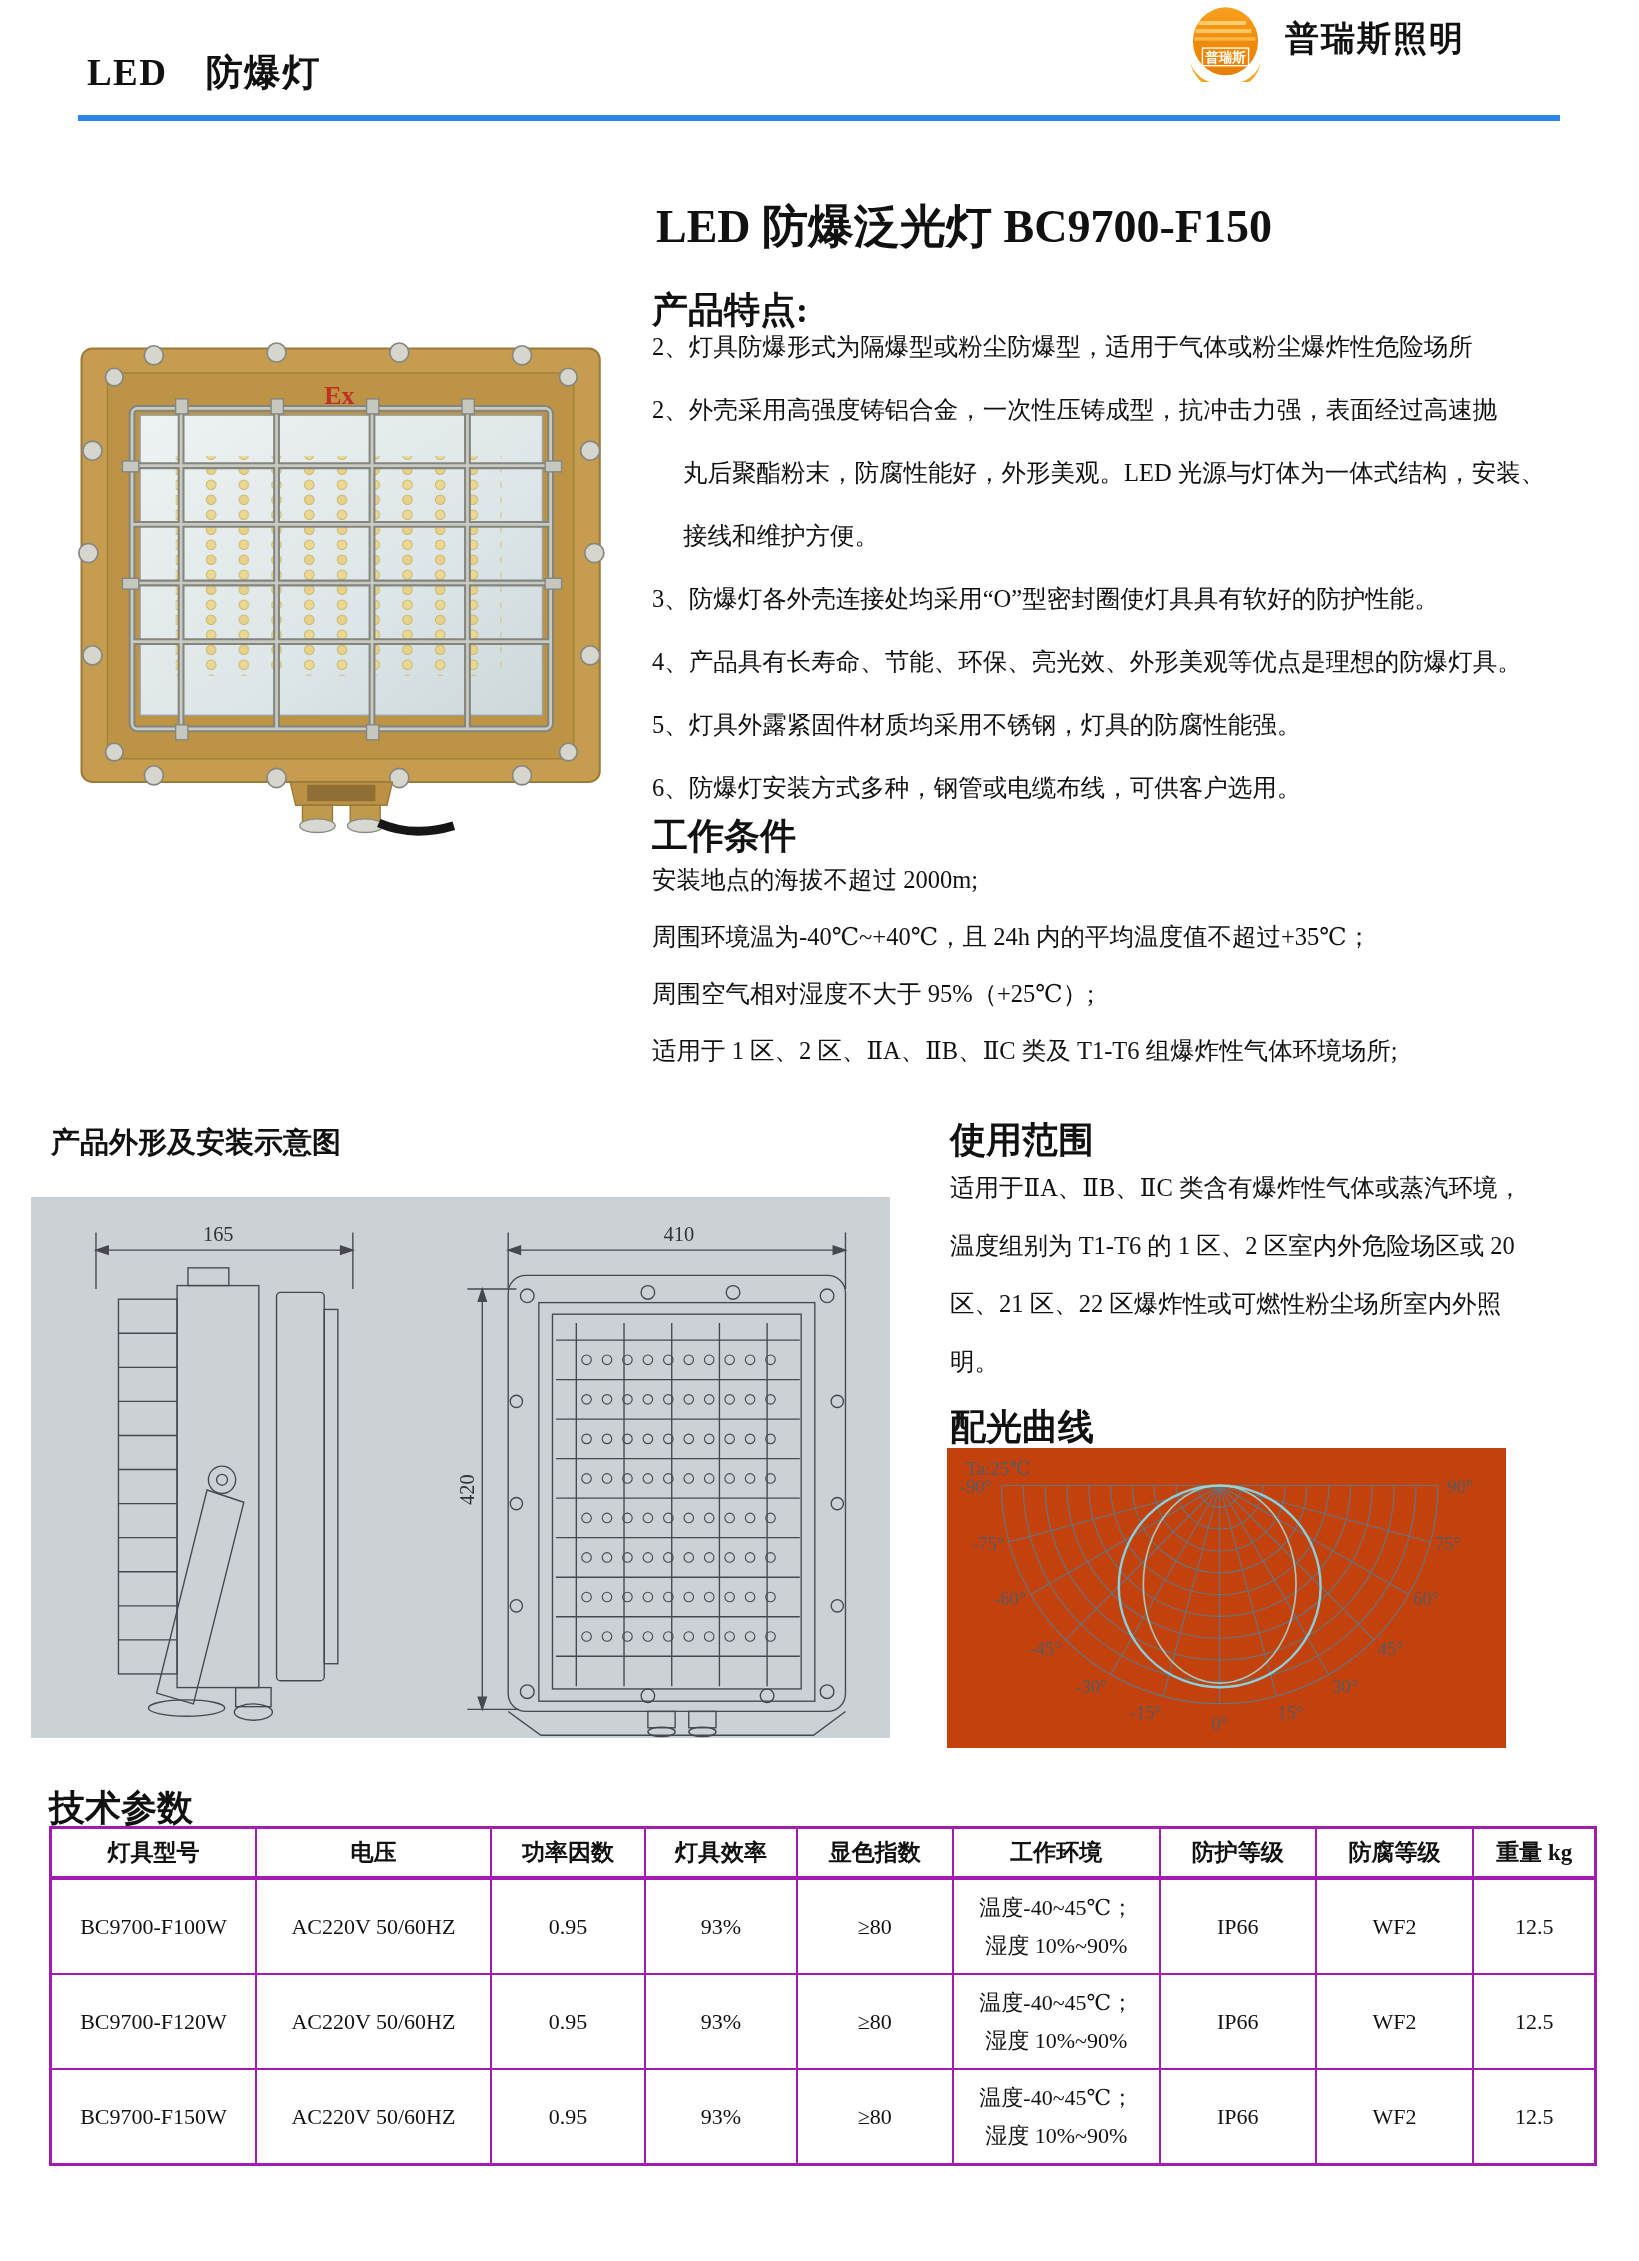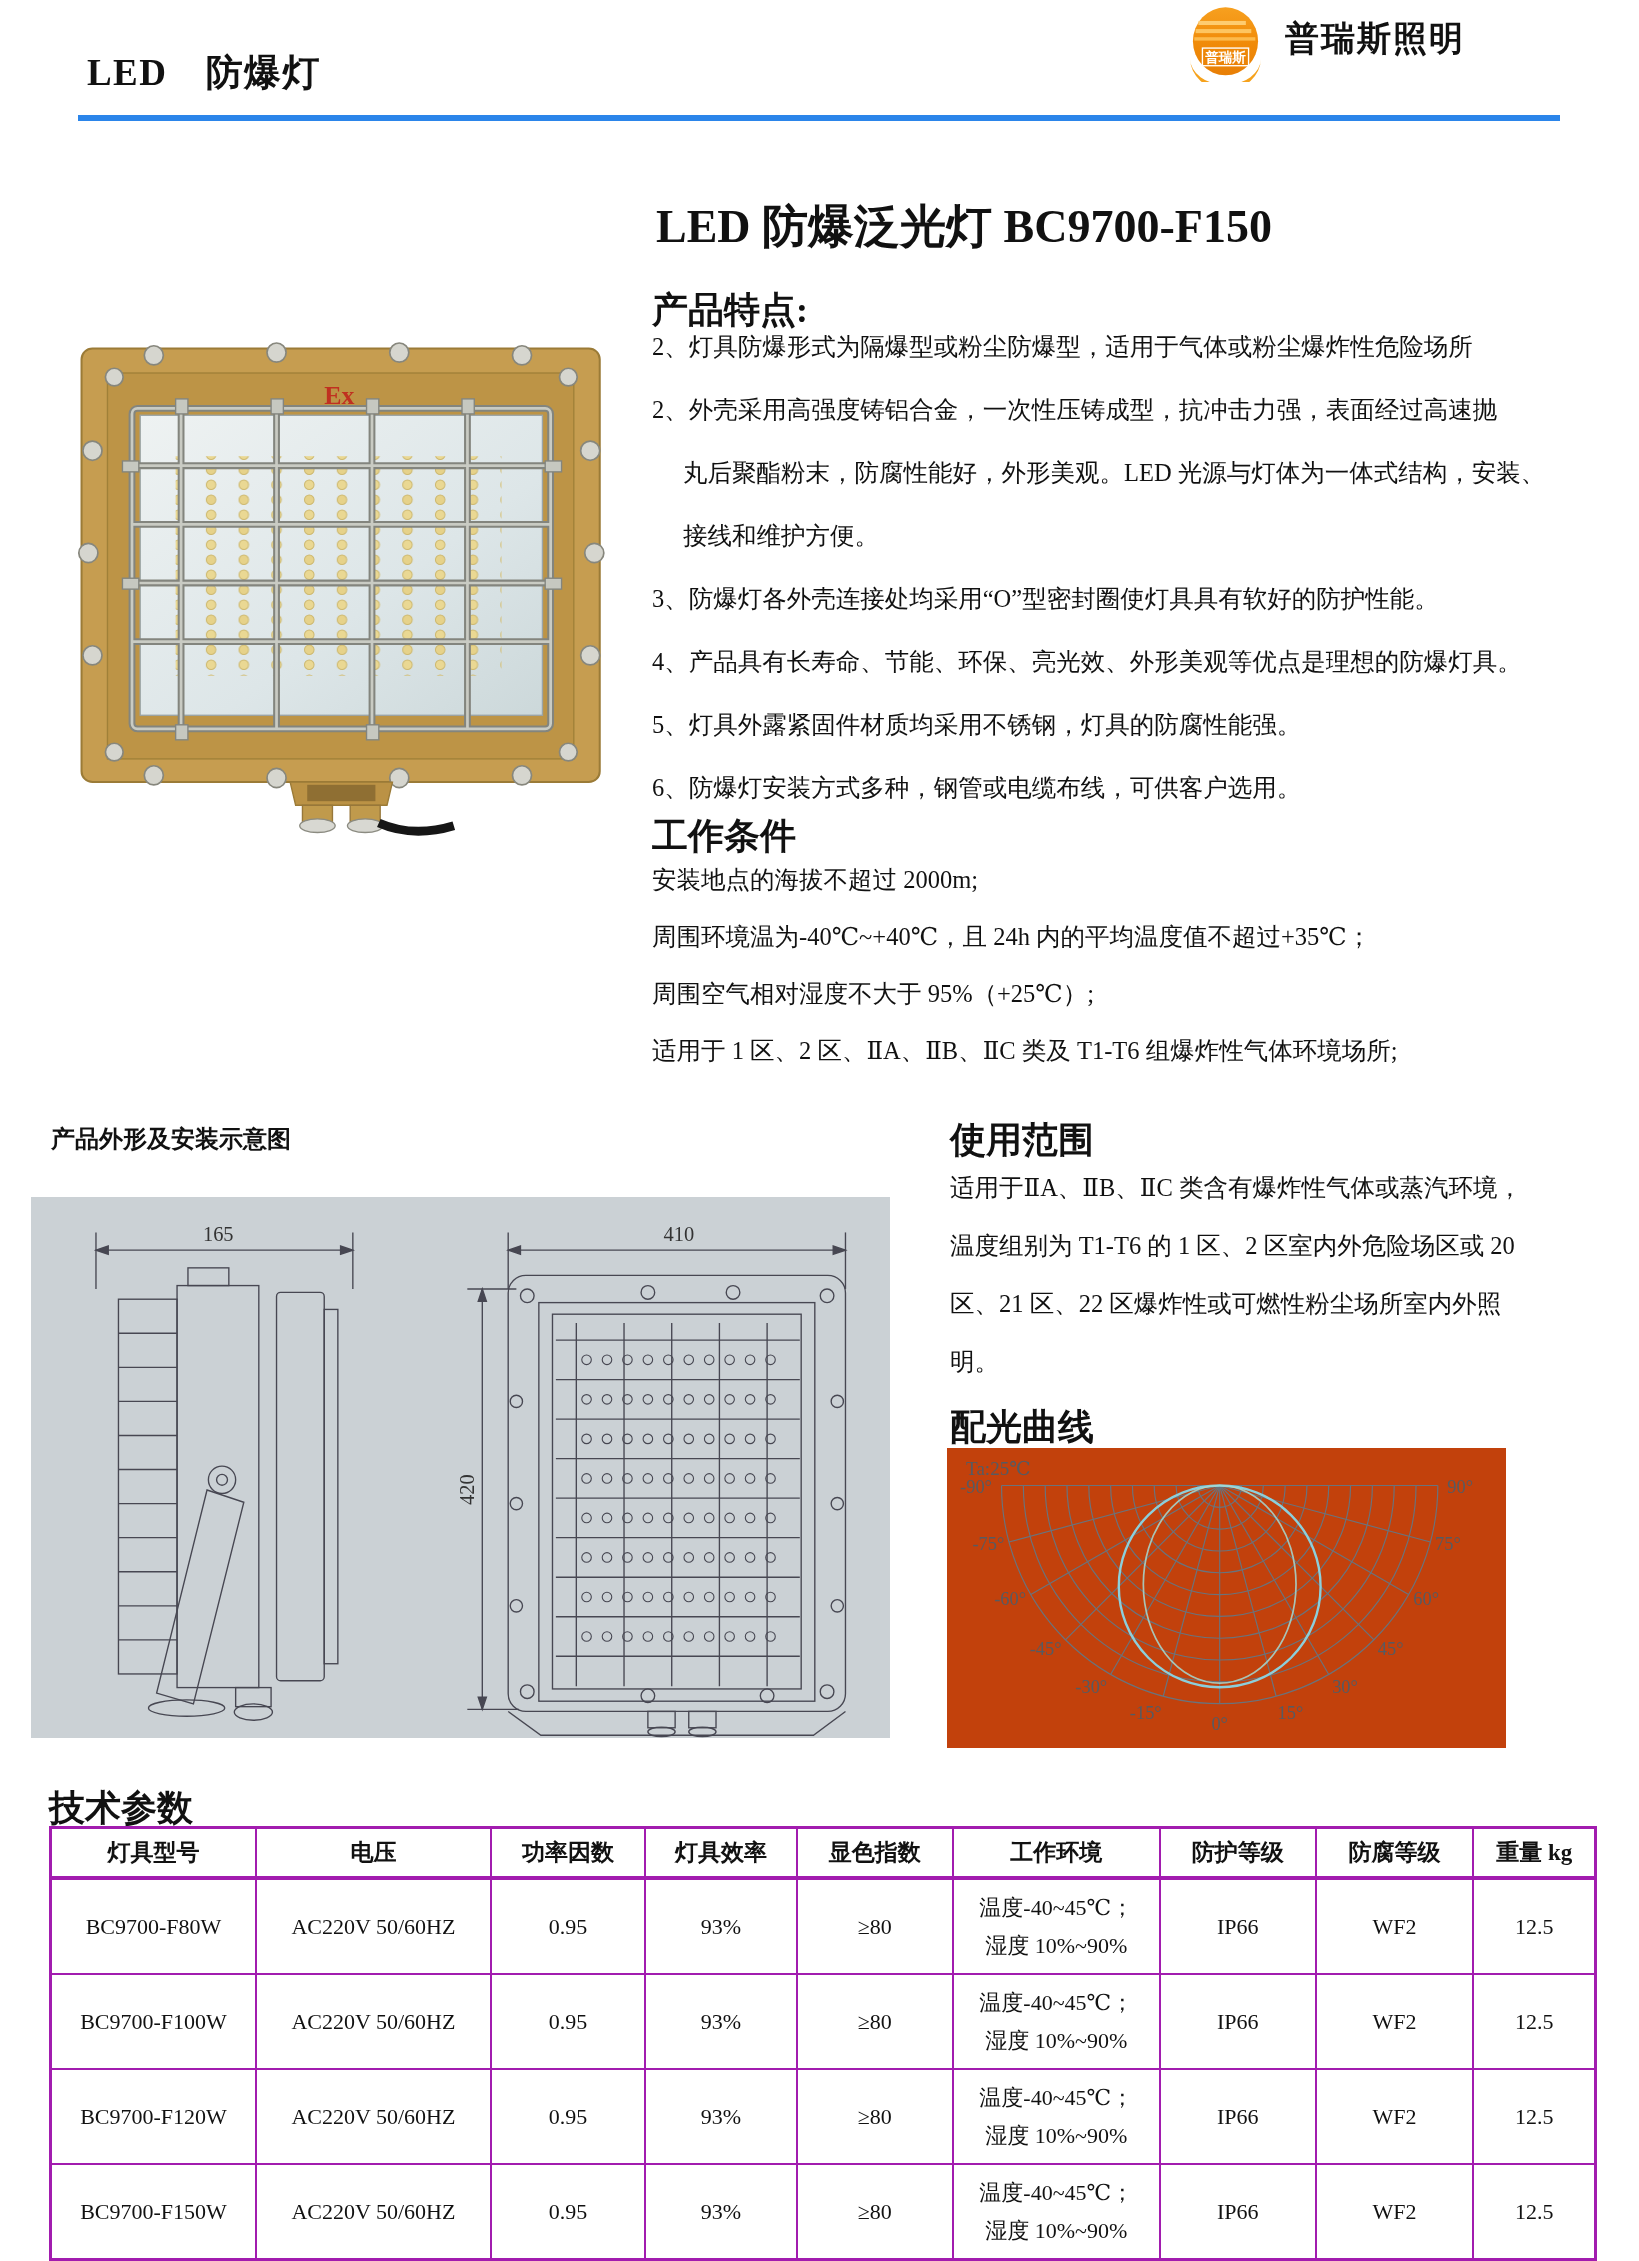--- a/index.html
+++ b/index.html
@@ -164,21 +164,21 @@
   </div>
 
   <div class="abs sec-h" style="left:652px;top:812px;">工作条件</div>
   <div class="abs work-lines">
     <div class="bline">安装地点的海拔不超过 2000m;</div>
     <div class="bline">周围环境温为-40℃~+40℃，且 24h 内的平均温度值不超过+35℃；</div>
     <div class="bline">周围空气相对湿度不大于 95%（+25℃）;</div>
     <div class="bline">适用于 1 区、2 区、ⅡA、ⅡB、ⅡC 类及 T1-T6 组爆炸性气体环境场所;</div>
   </div>
 
-  <div class="abs sec-h" style="left:51px;top:1123px;font-size:24px;">产品外形及安装示意图</div>
+  <div class="abs sec-h" style="left:51px;top:1123px;font-size:29px;">产品外形及安装示意图</div>
 
   <div class="abs panel" style="left:31px;top:1197px;width:859px;height:541px;">
     <svg width="859" height="541" viewBox="0 0 1260 794">
       <g stroke="#474752" stroke-width="2" fill="none">
 
         <line x1="95" y1="52" x2="95" y2="135"></line>
           <line x1="472" y1="52" x2="472" y2="135"></line>
         <line x1="95" y1="78" x2="472" y2="78"></line>
         <path d="M95,78 l18,-6 v12 Z M472,78 l-18,-6 v12 Z" fill="#474752"></path>
 
@@ -423,34 +423,20 @@
         <th>灯具效率</th>
         <th>显色指数</th>
         <th>工作环境</th>
         <th>防护等级</th>
         <th>防腐等级</th>
         <th>重量 kg</th>
       </tr>
     </thead>
     <tbody>
       <tr>
-        <td>BC9700-F80W</td>
-        <td>AC220V 50/60HZ</td>
-        <td>0.95</td>
-        <td>93%</td>
-        <td>≥80</td>
-        <td>
-            <span class="env-line">温度-40~45℃；</span>
-            <span class="env-line">湿度 10%~90%</span>
-          </td>
-        <td>IP66</td>
-        <td>WF2</td>
-        <td>12.5</td>
-      </tr>
-      <tr>
         <td>BC9700-F100W</td>
         <td>AC220V 50/60HZ</td>
         <td>0.95</td>
         <td>93%</td>
         <td>≥80</td>
         <td>
             <span class="env-line">温度-40~45℃；</span>
             <span class="env-line">湿度 10%~90%</span>
           </td>
         <td>IP66</td>

